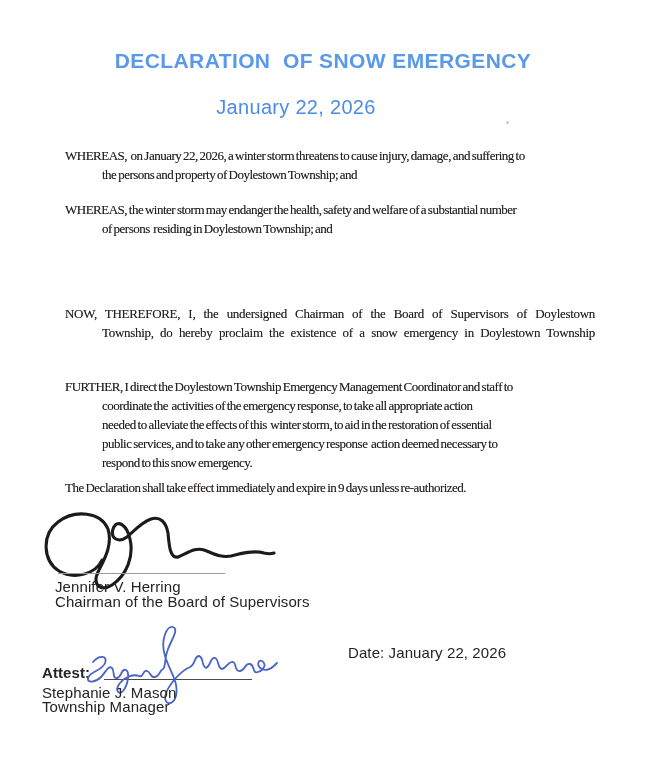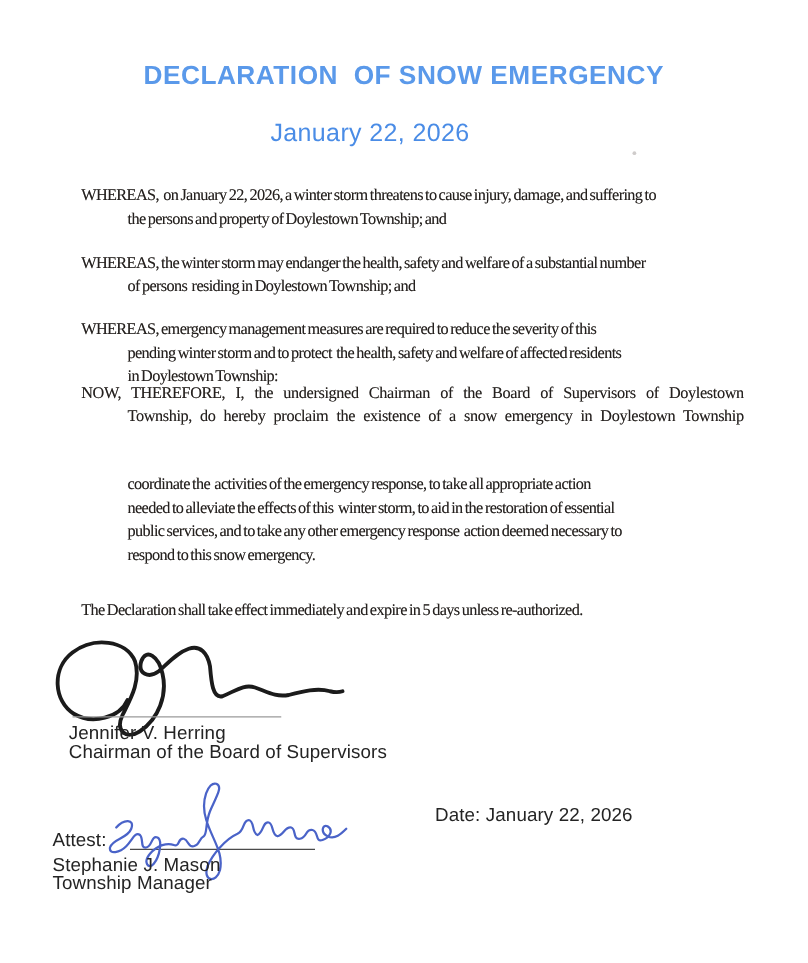--- a/index.html
+++ b/index.html
@@ -54,37 +54,33 @@
 
   <div class="body-text" id="paragraphs">
       <div class="para" style="top: 146px;">
         <div class="line">WHEREAS,  on January 22, 2026, a winter storm threatens to cause injury, damage, and suffering to</div>
         <div class="line cont">the persons and property of Doylestown Township; and</div>
       </div>
       <div class="para" style="top: 200px;">
         <div class="line">WHEREAS, the winter storm may endanger the health, safety and welfare of a substantial number</div>
         <div class="line cont">of persons  residing in Doylestown Township; and</div>
       </div>
-      <div class="para" style="top: 253px;">
-        <div class="line">WHEREAS, emergency management measures are required to reduce the severity of this</div>
-        <div class="line cont">pending winter storm and to protect  the health, safety and welfare of affected residents</div>
-        <div class="line cont">in Doylestown Township:</div>
-      </div>
       <div class="para justify" style="top: 304px;">
         <div class="line">NOW, THEREFORE, I, the undersigned Chairman of the Board of Supervisors of Doylestown</div>
         <div class="line cont">Township, do hereby proclaim the existence of a snow emergency in Doylestown Township</div>
       </div>
       <div class="para" style="top: 377px;">
+        <div class="line">FURTHER, I direct the Doylestown Township Emergency Management Coordinator and staff to</div>
         <div class="line cont">coordinate the  activities of the emergency response, to take all appropriate action</div>
         <div class="line cont">needed to alleviate the effects of this  winter storm, to aid in the restoration of essential</div>
         <div class="line cont">public services, and to take any other emergency response  action deemed necessary to</div>
         <div class="line cont">respond to this snow emergency.</div>
       </div>
       <div class="para" style="top: 478px;">
-        <div class="line">The Declaration shall take effect immediately and expire in 5 days unless re-authorized.</div>
+        <div class="line">The Declaration shall take effect immediately and expire in 9 days unless re-authorized.</div>
       </div>
     </div>
 
   <svg class="sig-svg" style="left:40px; top:505px;" width="250" height="90" viewBox="40 505 250 90">
     <path id="chairman-stroke" d="M 102,560
          C 96,574 74,580 59,571
          C 43,561 41,535 58,522
          C 75,509 101,512 108,529
          C 113,545 104,560 98,572
          C 92,585 101,592 112,585
@@ -98,21 +94,21 @@
          C 213,553 220,558 231,556
          C 242,553 254,550 264,553
          C 268,554 271,554 274,553" fill="none" stroke="#1b1b1b" stroke-width="3.1" stroke-linecap="round" stroke-linejoin="round"></path>
   </svg>
 
   <div class="rule rule-light" style="left:58px; top:573px; width:167px;"></div>
 
   <div class="typed" style="left:55px; top:578px;">Jennifer V. Herring</div>
   <div class="typed" style="left:55px; top:593px;">Chairman of the Board of Supervisors</div>
 
-  <div class="typed" style="left:42px; top:664px;">Attest:</div>
+  <div class="typed" style="left:42px; top:664px;font-weight:bold;">Attest:</div>
 
   <div class="rule rule-dark" style="left:104px; top:679px; width:148px; height:1px;"></div>
 
   <svg class="sig-svg" style="left:75px; top:622px;" width="210" height="95" viewBox="75 622 210 95">
     <path id="attest-stroke" d="M 93,662
          C 99,655 108,655 105,663
          C 102,671 90,671 88,678
          C 87,684 96,682 101,677
          C 106,672 108,665 112,668
          C 115,671 112,679 117,678

